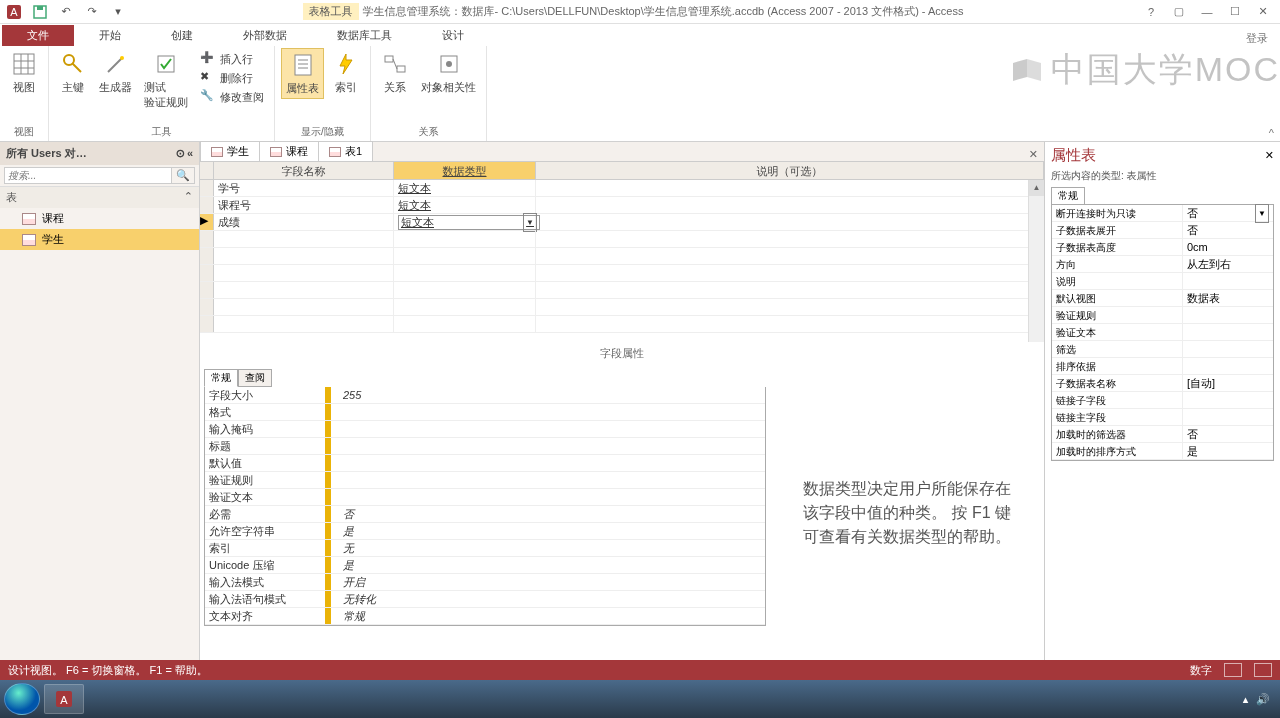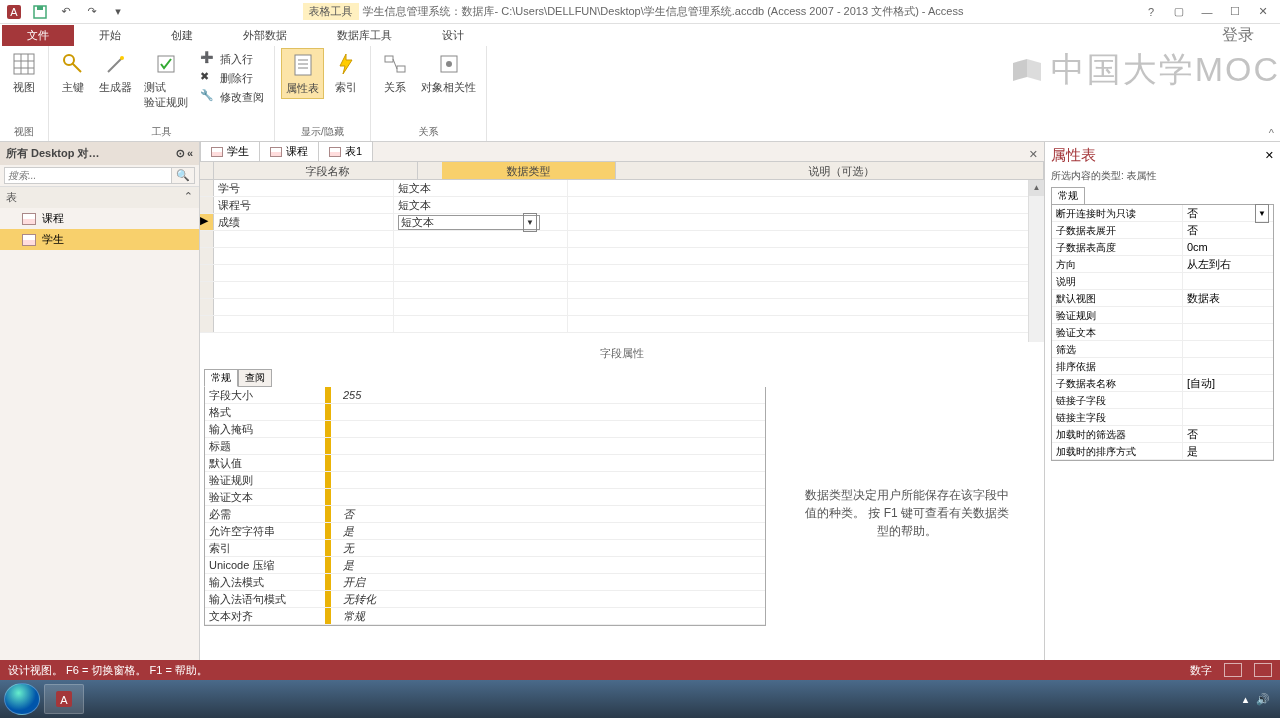--- a/index.html
+++ b/index.html
@@ -12,21 +12,21 @@
 .titlebar .center { flex: 1; text-align: center; color: #666; font-size: 11px; display: flex; justify-content: center; align-items: center; gap: 4px; }
 .titlebar .highlight { background: #fff0c0; padding: 1px 6px; color: #555; }
 .titlebar .right { display: flex; align-items: center; gap: 2px; padding-right: 4px; }
 .winbtn { width: 26px; height: 20px; display: flex; align-items: center; justify-content: center; color: #666; }
 
 
 .ribbon-tabs { height: 22px; background: #fff; display: flex; align-items: flex-end; padding-left: 2px; }
 .rtab { padding: 3px 25px; color: #444; cursor: pointer; }
 .rtab.file { background: #a4373a; color: #fff; }
 .rtab.yellow { color: #444; text-align: right; }
-.ribbon-tabs .rightlabel { margin-left: auto; padding-right: 26px; color: #777; font-size: 16px; }
+.ribbon-tabs .rightlabel { margin-left: auto; padding-right: 12px; color: #777; font-size: 11px; }
 
 
 .ribbon { height: 96px; background: #fff; border-bottom: 1px solid #d0d0d0; display: flex; position: relative; }
 .rgroup { display: flex; flex-direction: column; align-items: center; border-right: 1px solid #e4e4e4; padding: 2px 6px 0; }
 .rgroup .items { display: flex; flex: 1; align-items: flex-start; gap: 4px; }
 .rbtn { display: flex; flex-direction: column; align-items: center; justify-content: flex-start; padding: 2px 4px; color: #444; font-size: 10px; min-width: 32px; }
 .rbtn .icon { width: 28px; height: 28px; margin-bottom: 2px; display: flex; align-items: center; justify-content: center; }
 .rbtn-small { display: flex; align-items: center; gap: 4px; padding: 1px 4px; color: #444; font-size: 10px; }
 .rbtn-small .icon { width: 16px; height: 16px; }
 .rgroup .glabel { font-size: 10px; color: #666; padding: 2px 0; }
@@ -56,46 +56,46 @@
 
 .docarea { flex: 1; display: flex; flex-direction: column; position: relative; }
 .doctabs { height: 20px; background: #f4f0ec; display: flex; align-items: flex-end; border-bottom: 1px solid #ccc; }
 .dtab { padding: 2px 10px; border: 1px solid #ccc; border-bottom: none; background: #fff; margin-right: -1px; display: flex; align-items: center; gap: 4px; font-size: 10px; }
 .dtab .tblicon { width: 12px; height: 10px; }
 .doctabs .closex { margin-left: auto; margin-right: 6px; color: #666; }
 
 
 .designgrid { display: flex; height: 180px; }
 .dg-main { flex: 1; position: relative; }
-.dg-head { display: flex; background: #f0ece6; border-bottom: 1px solid #ccc; height: 18px; gap: 24px; }
+.dg-head { display: flex; background: #f0ece6; border-bottom: 1px solid #ccc; height: 18px; }
 .dg-head .c { border-right: 1px solid #ccc; text-align: center; line-height: 18px; color: #444; }
 .dg-head .c.sel { background: #f8d06c; }
 .dg-row { display: flex; height: 17px; border-bottom: 1px solid #eee; }
 .dg-row .sel { width: 14px; background: #f0ece6; border-right: 1px solid #ccc; }
 .dg-row .sel.cur { background: #f8d06c; }
 .dg-row .c { border-right: 1px solid #eee; padding: 0 4px; line-height: 17px; color: #333; }
 .c-name { width: 180px; }
-.c-type { width: 174px; }
+.c-type { width: 142px; text-decoration: underline; }
 .c-desc { flex: 1; }
 .dg-row .dropdown { border: 1px solid #999; padding: 0 2px; display: flex; justify-content: space-between; align-items: center; width: 142px; height: 15px; margin-top: 1px; }
 .dg-scroll { position: absolute; right: 0; top: 18px; bottom: 0; width: 16px; background: #f0f0f0; border-left: 1px solid #ddd; }
 .dg-scroll .arr { height: 16px; background: #e0e0e0; text-align: center; line-height: 16px; color: #666; font-size: 8px; }
 
 
 .fptitle { text-align: center; padding: 4px; color: #666; font-size: 11px; }
 .fieldprops { flex: 1; display: flex; }
 .fp-left { width: 570px; padding: 4px; }
 .fp-tabs { display: flex; }
 .fp-tab { border: 1px solid #aaa; padding: 1px 6px; font-size: 10px; background: #f4f0ec; }
 .fp-tab.act { background: #fff; border-bottom-color: #fff; }
 .fp-table { border: 1px solid #aaa; border-top: none; }
 .fp-row { display: flex; height: 17px; border-bottom: 1px solid #eee; }
 .fp-row .k { width: 120px; padding: 0 4px; line-height: 17px; color: #333; }
 .fp-row .v { flex: 1; padding: 0 12px; line-height: 17px; color: #333; border-left: 6px solid #eab308; font-style: italic; }
-.fp-help { flex: 1; display: flex; align-items: center; justify-content: center; padding: 0 30px; text-align: center; color: #555; font-size: 12px; line-height: 1.5; }
+.fp-help { flex: 1; display: flex; align-items: center; justify-content: center; padding: 0 30px; text-align: center; color: #555; font-size: 16px; line-height: 1.5; }
 
 
 .propsheet { width: 236px; border-left: 1px solid #ccc; padding: 4px 6px; background: #fff; }
 .propsheet .pshead { display: flex; justify-content: space-between; align-items: center; }
 .propsheet .pshead h3 { font-size: 15px; color: #a4373a; font-weight: normal; }
 .propsheet .sub { font-size: 10px; color: #555; margin: 4px 0; }
 .propsheet .pstabs { display: flex; }
 .propsheet .pstab { border: 1px solid #aaa; padding: 1px 6px; font-size: 10px; background: #fff; }
 .propsheet .ptable { border: 1px solid #aaa; margin-top: -1px; }
 .propsheet .prow { display: flex; height: 17px; border-bottom: 1px solid #eee; }
@@ -277,21 +277,21 @@
 
 <div class="watermark">
   <div class="logo"></div>
   <div class="txt">中国大学MOC</div>
 </div>
 
 <div class="main">
 
   <div class="navpane">
     <div class="header">
-      <span>所有 Desktop 对…</span>
+      <span>所有 Users 对…</span>
       <span style="display:flex;gap:2px">
           <span>⊙</span>
           <span>«</span>
         </span>
     </div>
     <div class="search">
       <input placeholder="搜索..." style="">
       <span style="padding:1px 4px;border:1px solid #ccc;border-left:none;color:#888">🔍</span>
     </div>
     <div class="group">

